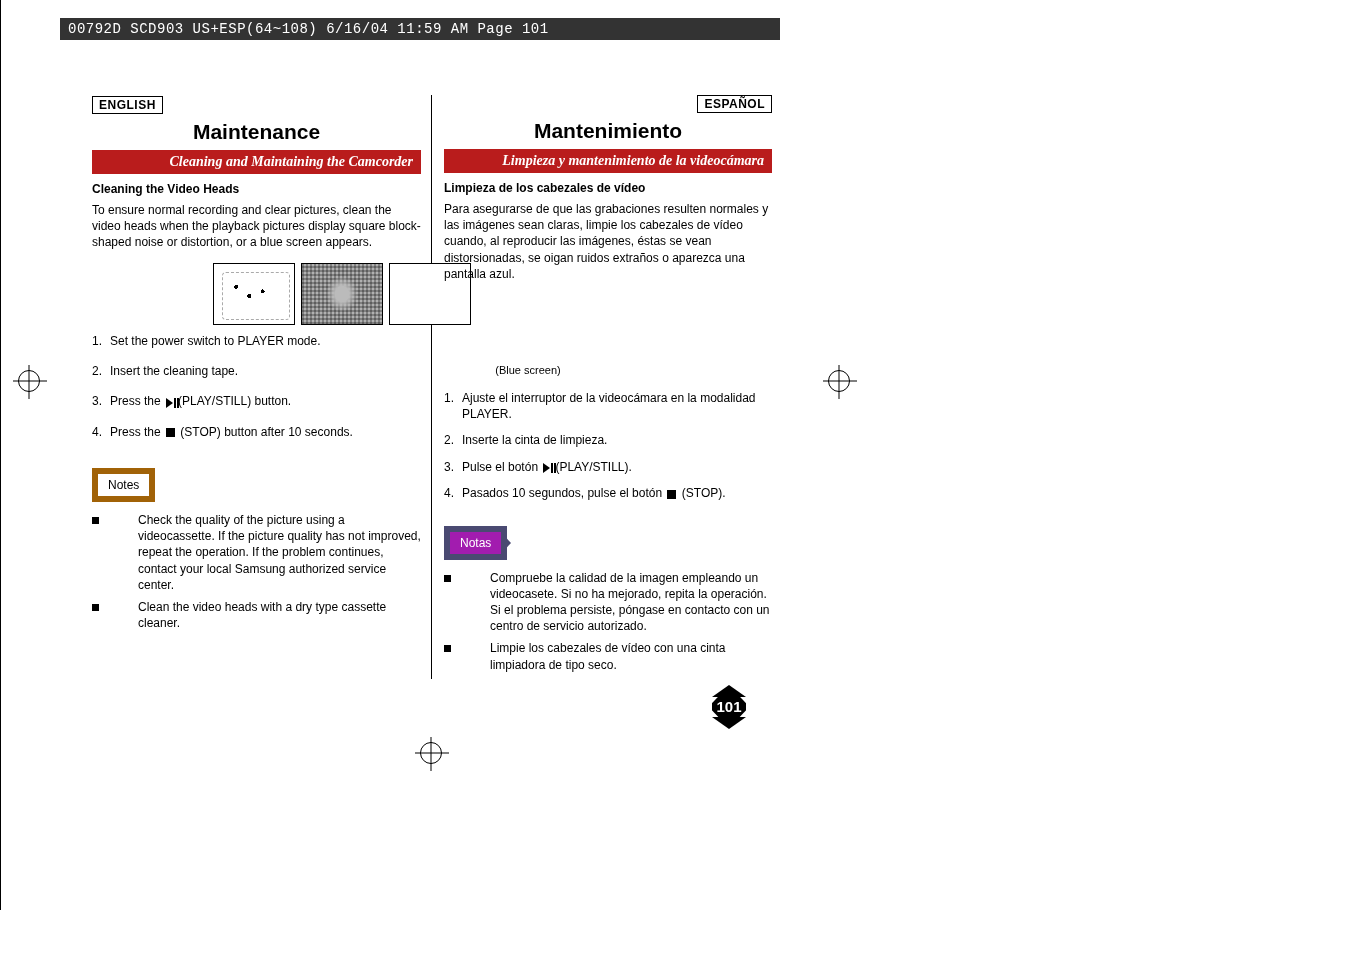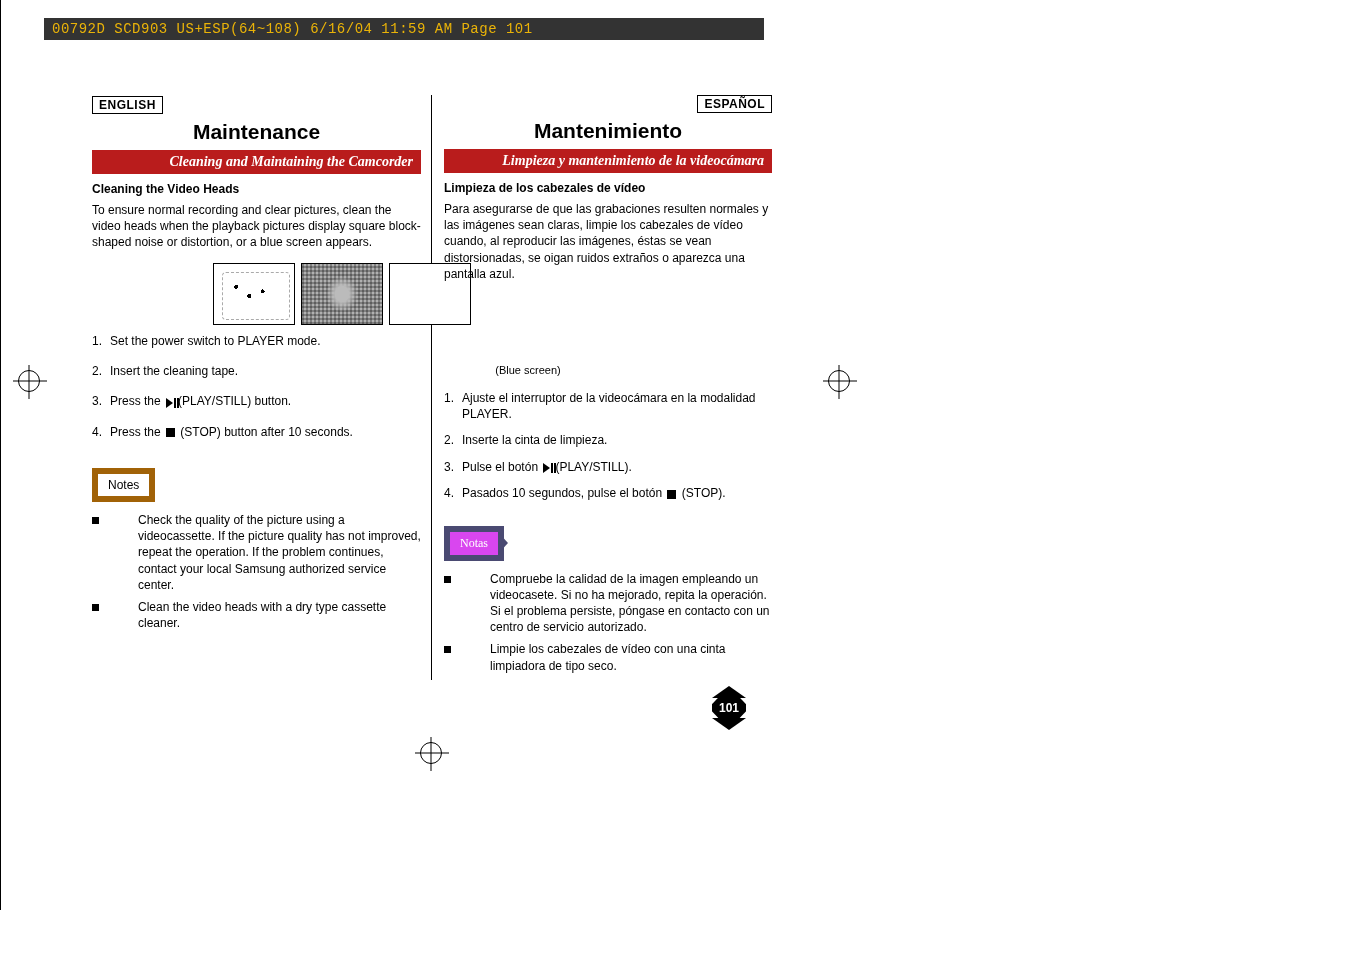--- a/index.html
+++ b/index.html
@@ -15,25 +15,25 @@
       position: relative;
     }
     .page {
       width: 100%;
       height: 100%;
       position: relative;
     }
     .header-bar {
       position: absolute;
       top: 18px;
-      left: 44px;
+      left: 60px;
       width: 720px;
       height: 22px;
       background: #333;
-      color: #eab308;
+      color: #ffffff;
       font-family: "Courier New", monospace;
       font-size: 14px;
       line-height: 22px;
       padding-left: 8px;
       letter-spacing: 0.5px;
     }
 
     .content {
       position: absolute;
       top: 95px;
@@ -181,24 +181,23 @@
     .notes-label {
       display: inline-block;
       font-size: 12px;
       padding: 4px 10px;
       border: 6px solid #a16207;
       position: relative;
       margin-bottom: 10px;
       margin-top: 14px;
     }
     .notes-label-dark {
-      background: #d946ef;
+      background: #a21caf;
       color: #fff;
       border-color: #4a4a72;
-      font-family: Liberation Serif, serif;
     }
     .notes-label-dark::after {
       content: "";
       position: absolute;
       left: 100%; top: 0; bottom: 0;
       width: 0; height: 0;
       border-left: 10px solid #4a4a72;
       border-top: 11px solid transparent;
       border-bottom: 11px solid transparent;
     }
@@ -223,21 +222,21 @@
       background: #000;
       margin-top: 4px;
     }
     .bullet-text { flex: 1; }
 
     .page-number {
       position: absolute;
       right: 26px;
       bottom: -40px;
       width: 34px; height: 24px;
-      font-size: 12px;
+      font-size: 15px;
       font-weight: bold;
       color: #fff;
       text-align: center;
       line-height: 24px;
     }
     .page-number::before {
       content: "";
       position: absolute;
       left: 0; top: 0;
       border-left: 17px solid transparent;

